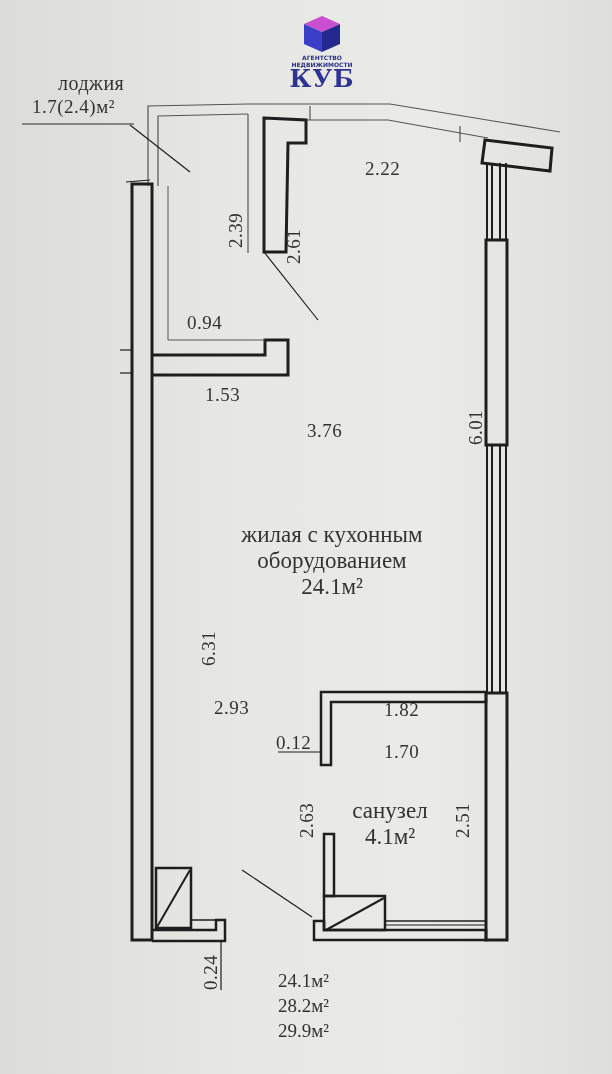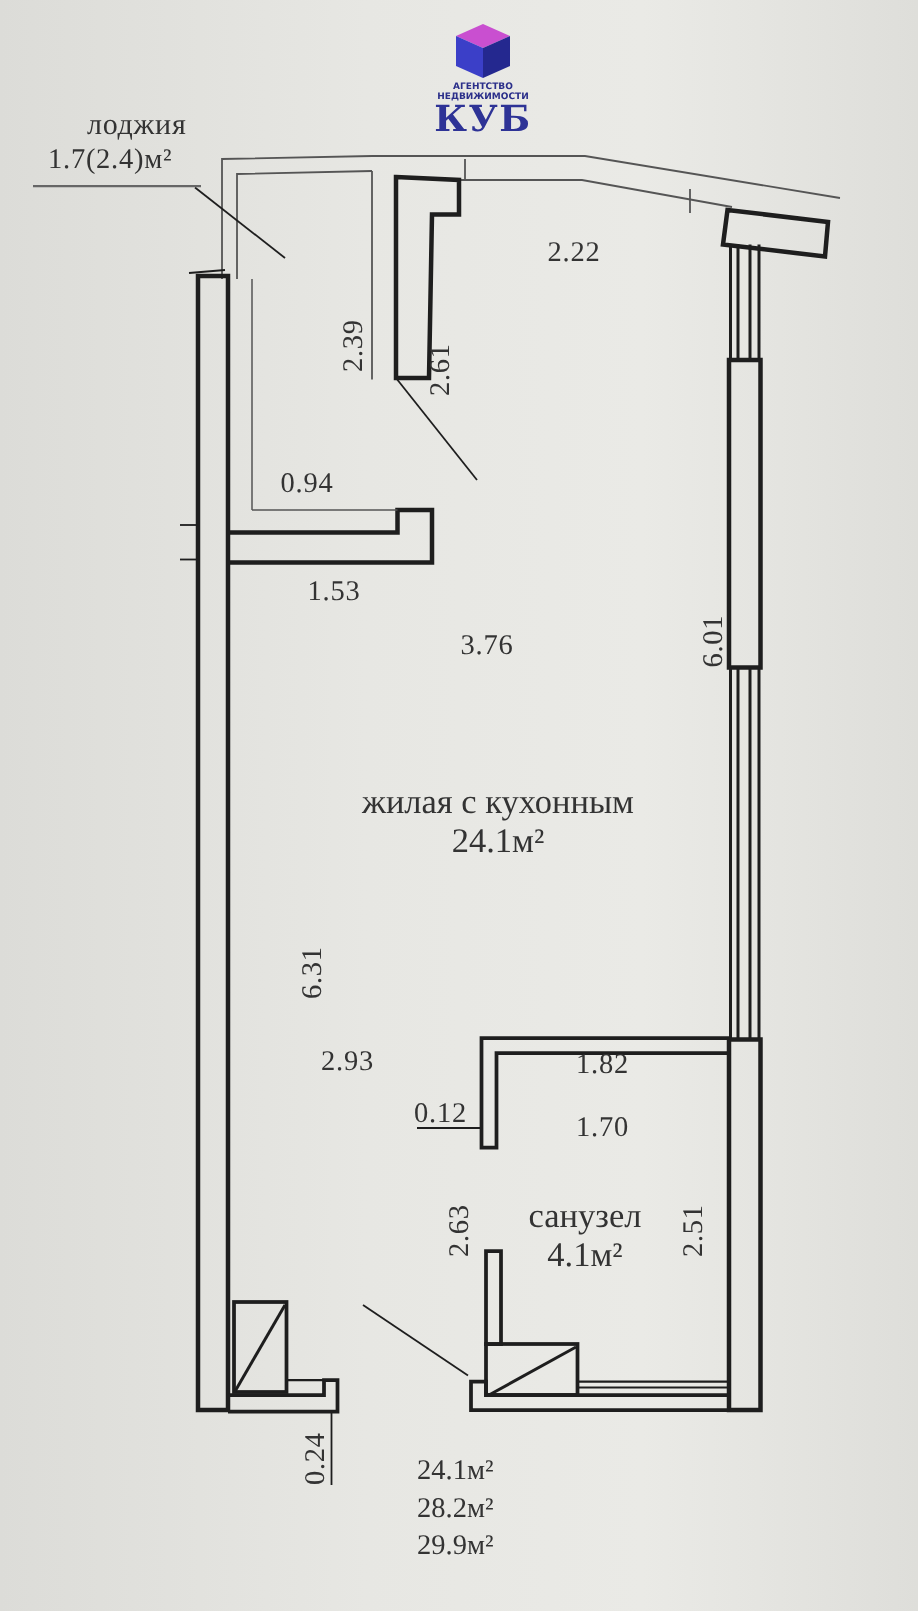--- a/index.html
+++ b/index.html
@@ -110,20 +110,21 @@
 <div class="lbl" style="left:384px;top:654px;margin-top:45px;">1.82</div>
 <div class="lbl" style="left:214px;top:697px;">2.93</div>
 <div class="lbl" style="left:384px;top:741px;">1.70</div>
 <div class="lbl" style="left:276px;top:732px;">0.12</div>
 <div class="lbl vert" style="left:296px;top:838px;">2.63</div>
 <div class="lbl vert" style="left:452px;top:838px;">2.51</div>
 <div class="lbl vert" style="left:200px;top:990px;">0.24</div>
 
 <div class="room" style="left:212px;top:522px;width:240px;">
   <div>жилая с кухонным</div>
+  <div>оборудованием</div>
   <div>24.1м²</div>
 </div>
 <div class="room" style="left:340px;top:798px;width:100px;">
   <div>санузел</div>
   <div>4.1м²</div>
 </div>
 
 <div class="totals">
   <div>24.1м²</div>
   <div>28.2м²</div>

